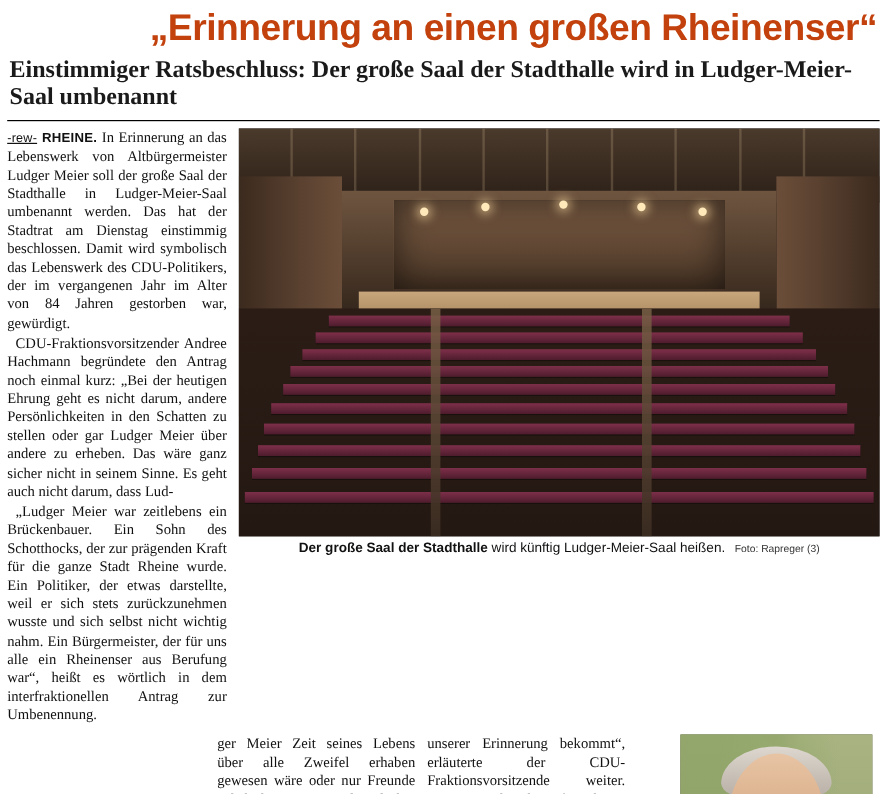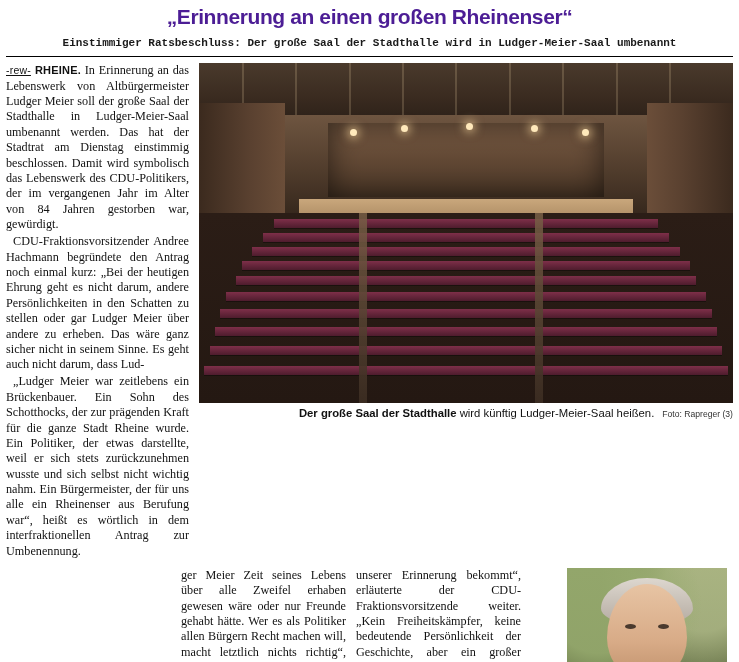--- a/index.html
+++ b/index.html
@@ -20,32 +20,31 @@
     height: 662px;
     position: relative;
     padding: 0;
     box-sizing: border-box;
   }
 
   
   .headline {
     font-family: "Liberation Sans", sans-serif;
     font-weight: bold;
-    font-size: 21px;
+    font-size: 31px;
     letter-spacing: -0.4px;
-    text-align: center;
+    text-align: right;
     margin: 6px 8px 0 8px;
     line-height: 1.08;
-    color: #4c1d95;
+    color: #c2410c;
   }
   .subhead {
-    font-family: Liberation Mono, monospace;
+    font-family: Liberation Serif, serif;
     font-weight: bold;
-    font-size: 11px;
-    text-align: center;
+    font-size: 20px;
     margin: 8px 8px 0 8px;
     line-height: 1.15;
     color: #1a1a1a;
   }
   .rule {
     border-top: 1px solid #000;
     margin: 7px 6px 0 6px;
     height: 0;
   }
 
@@ -176,21 +175,21 @@
     position: absolute;
     top: 0; bottom: 0;
     background: linear-gradient(180deg, rgba(120,95,70,0.85), rgba(60,45,34,0.9));
   }
   .photo-caption {
     font-family: "Liberation Sans", sans-serif;
     font-size: 11.3px;
     margin-top: 4px;
     color: #111;
     display: flex;
-    justify-content: flex-end;
+    justify-content: center;
     align-items: baseline;
     gap: 8px;
   }
   .photo-caption .cap-text b { font-weight: bold; }
   .photo-credit {
     font-size: 8.6px;
     color: #333;
     white-space: nowrap;
     font-family: "Liberation Sans", sans-serif;
   }

